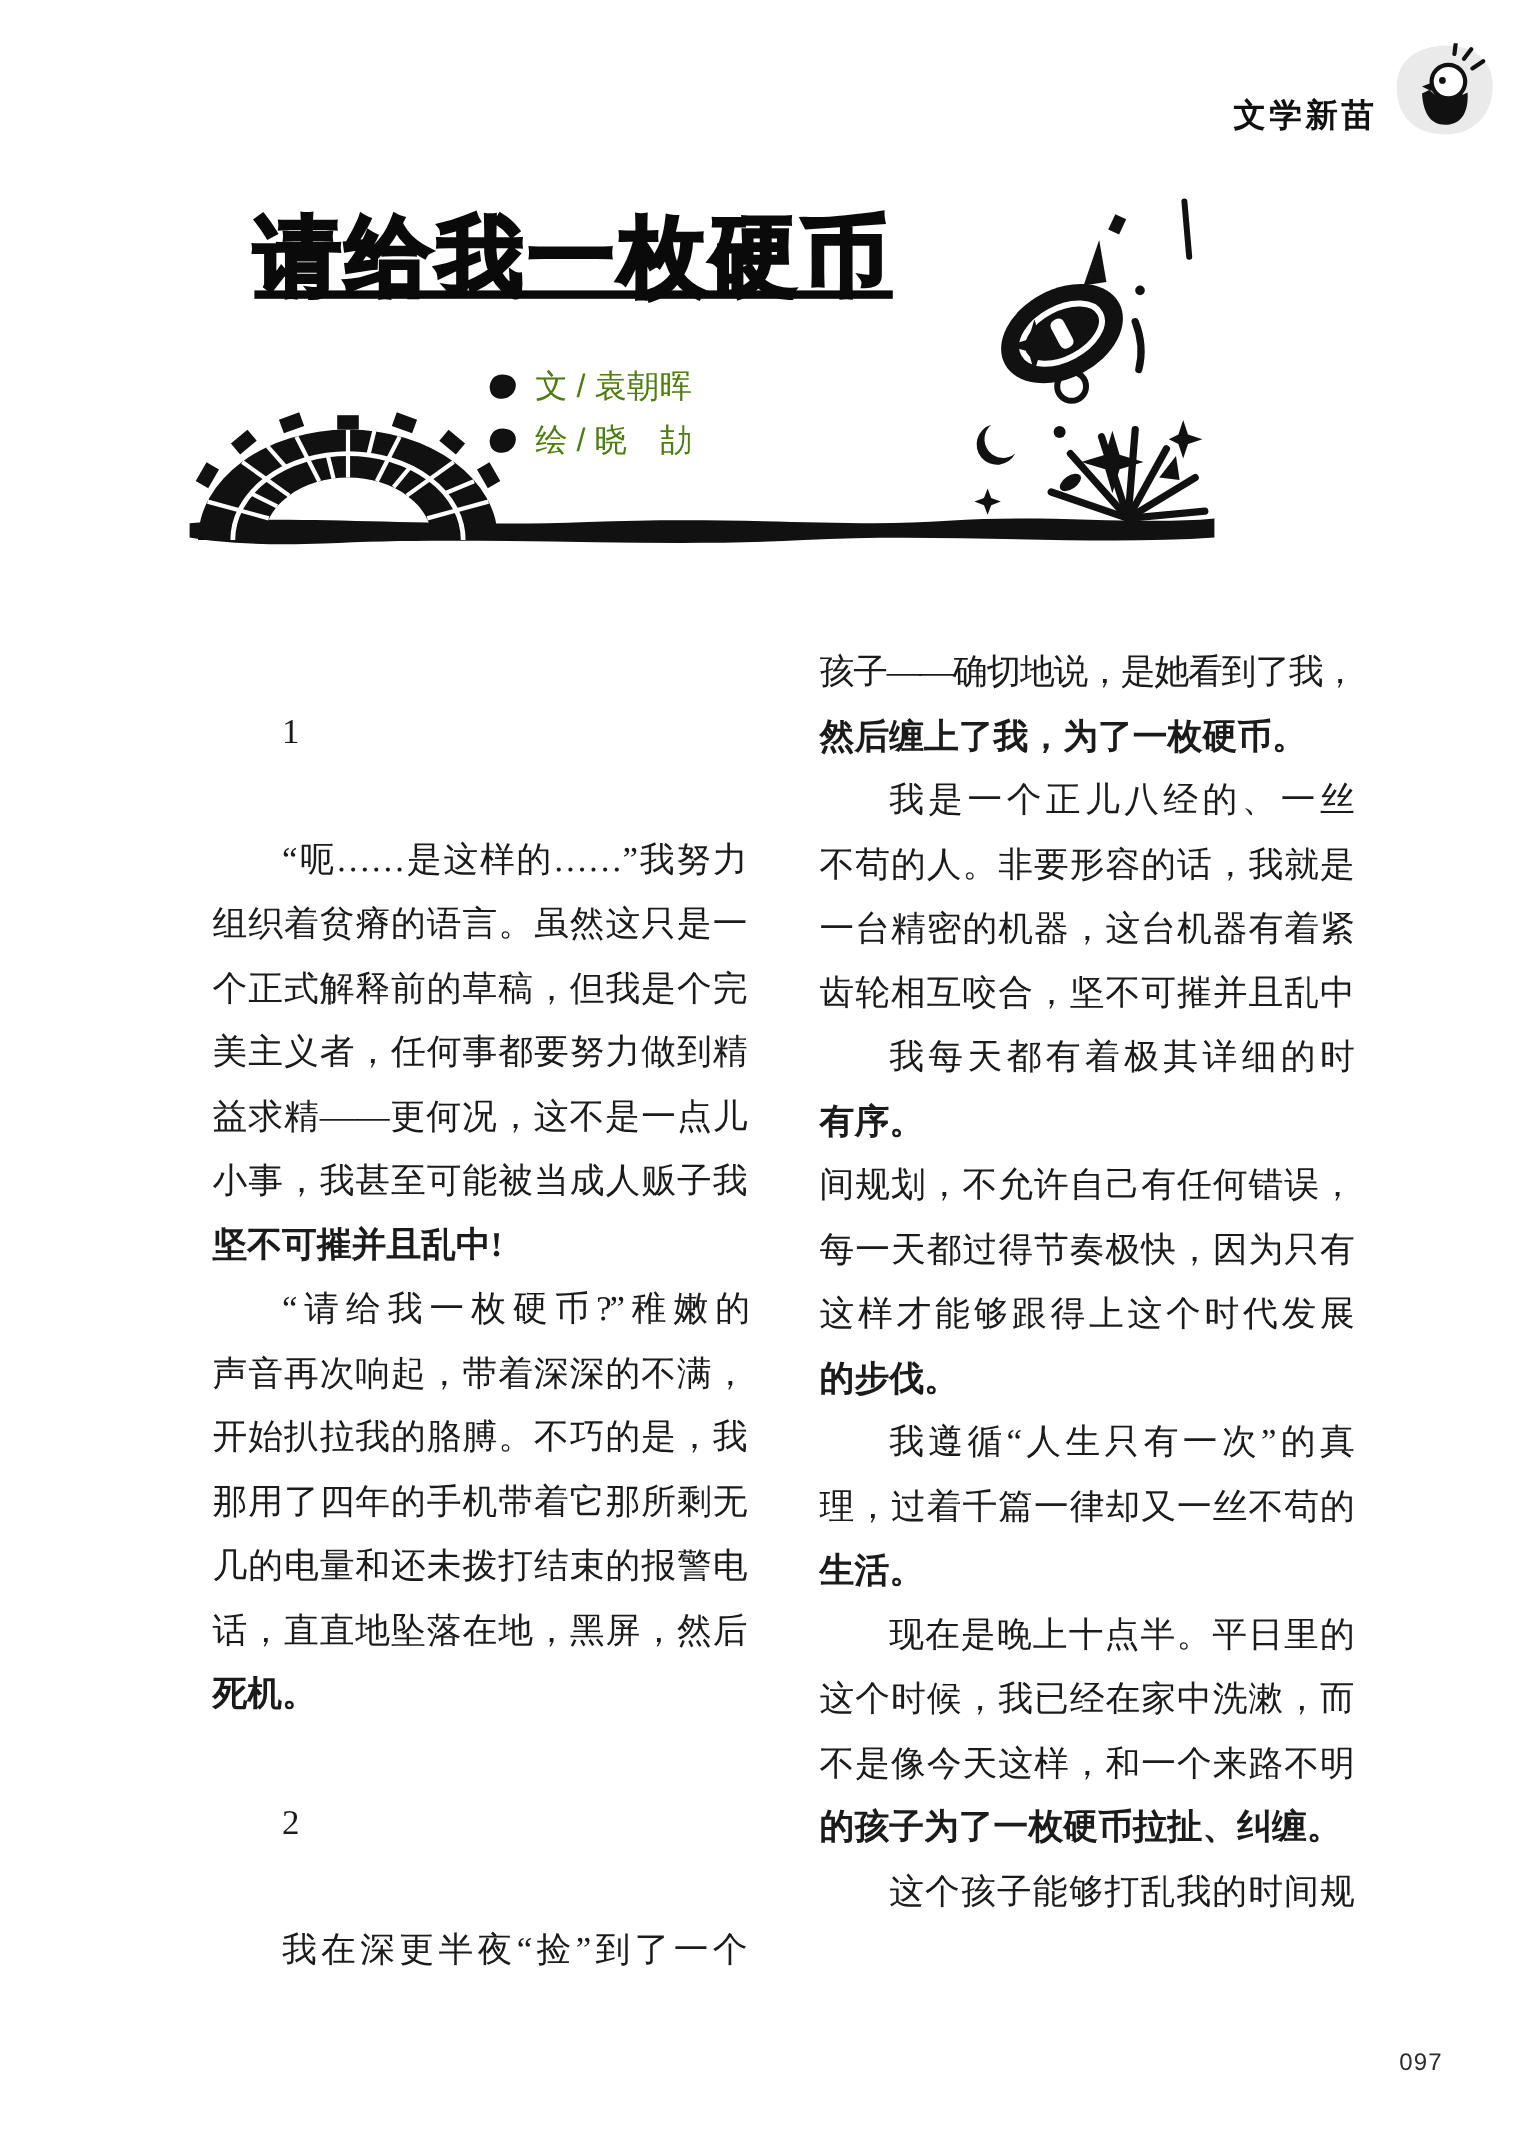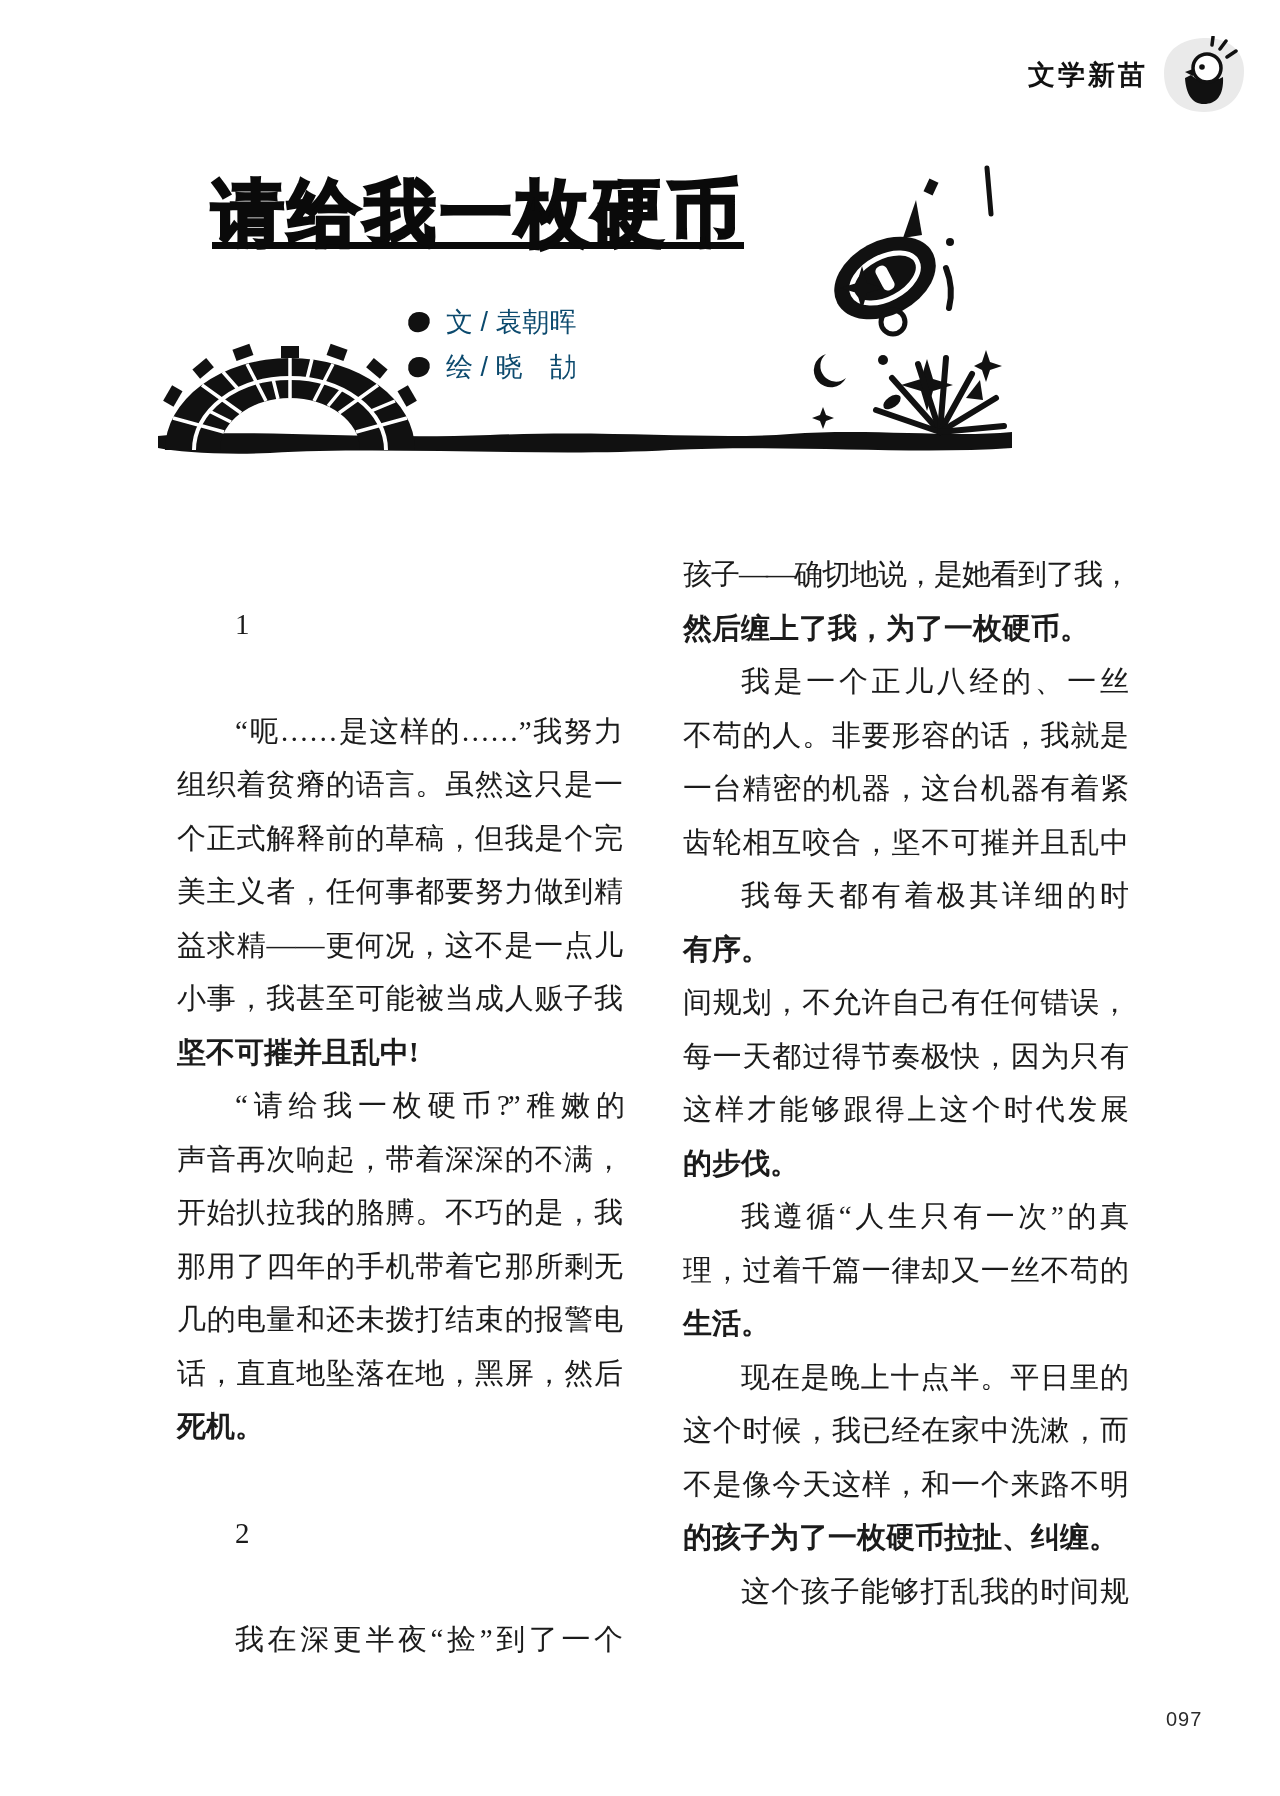--- a/index.html
+++ b/index.html
@@ -2,46 +2,46 @@
 <html><head>
 <meta charset="utf-8">
 <style>
   html,body { margin:0; padding:0; background:#888; }
   .page {
     position:relative; width:1280px; height:1796px; margin:0 auto;
     background:#ffffff; overflow:hidden;
     font-family:"Liberation Serif","DejaVu Serif",serif; color:#1b1b1b;
   }
   
-  .hdr { position:absolute; top:36px; right:34px; display:flex; align-items:center; gap:14px; }
+  .hdr { position:absolute; top:36px; right:34px; display:flex; align-items:flex-end; gap:14px; }
   .hdr-label {
     font-family:"Liberation Sans","DejaVu Sans",sans-serif; font-weight:bold;
     font-size:27px; letter-spacing:3px; color:#111;
   }
   .chick { width:84px; height:78px; }
   
   .title {
     position:absolute; left:212px; top:166px; margin:0; white-space:nowrap;
     font-family:"DejaVu Sans","Liberation Sans",sans-serif; font-weight:900;
     font-size:72px; letter-spacing:4px; color:#0a0a0a;text-decoration:underline; -webkit-text-stroke:3px #0a0a0a;
   }
   
   .credits {
     position:absolute; left:408px; top:304px; display:flex; flex-direction:column; gap:9px;
-    font-family:"Liberation Sans","DejaVu Sans",sans-serif; font-size:27px; color:#0c4a6e;
+    font-family:"Liberation Sans","DejaVu Sans",sans-serif; font-size:27px; color:#4d7c0f;
   }
   .credit-row { display:flex; align-items:center; gap:16px; }
   .blob {
     width:22px; height:20px; background:#111; flex:0 0 auto;
     border-radius:48% 55% 52% 45% / 52% 48% 55% 45%; transform:rotate(-12deg);
   }
   
   .illu { position:absolute; left:150px; top:140px; pointer-events:none; }
   
-  .column { position:absolute; top:548px; width:446px; font-size:29px; }
+  .column { position:absolute; top:534px; width:446px; font-size:29px; }
   .col-left  { left:177px; }
   .col-right { left:683px; }
   .line {
     height:53.5px; line-height:53.5px; white-space:nowrap;
     text-align:justify; text-align-last:justify;
   }
   .line.ind  { padding-left:58px; }
   .line.end  { text-align-last:left;font-weight:bold; }
   .line.tight{ letter-spacing:-2px; }
   .line.sec  { text-align-last:left; padding-left:58px; }

